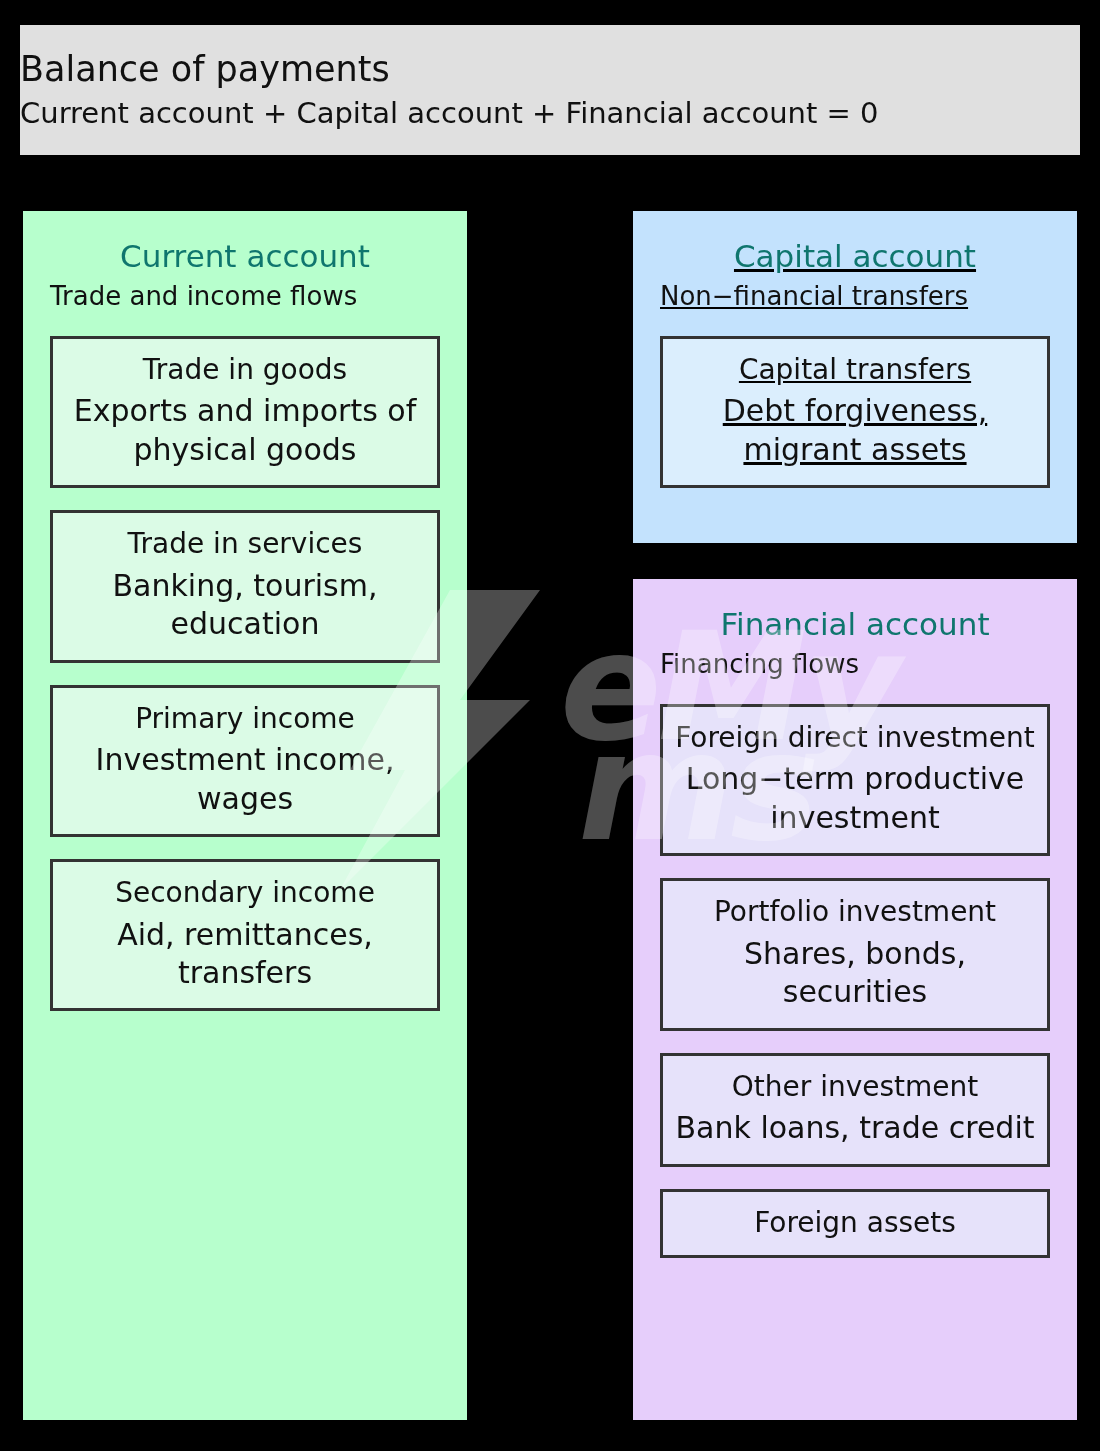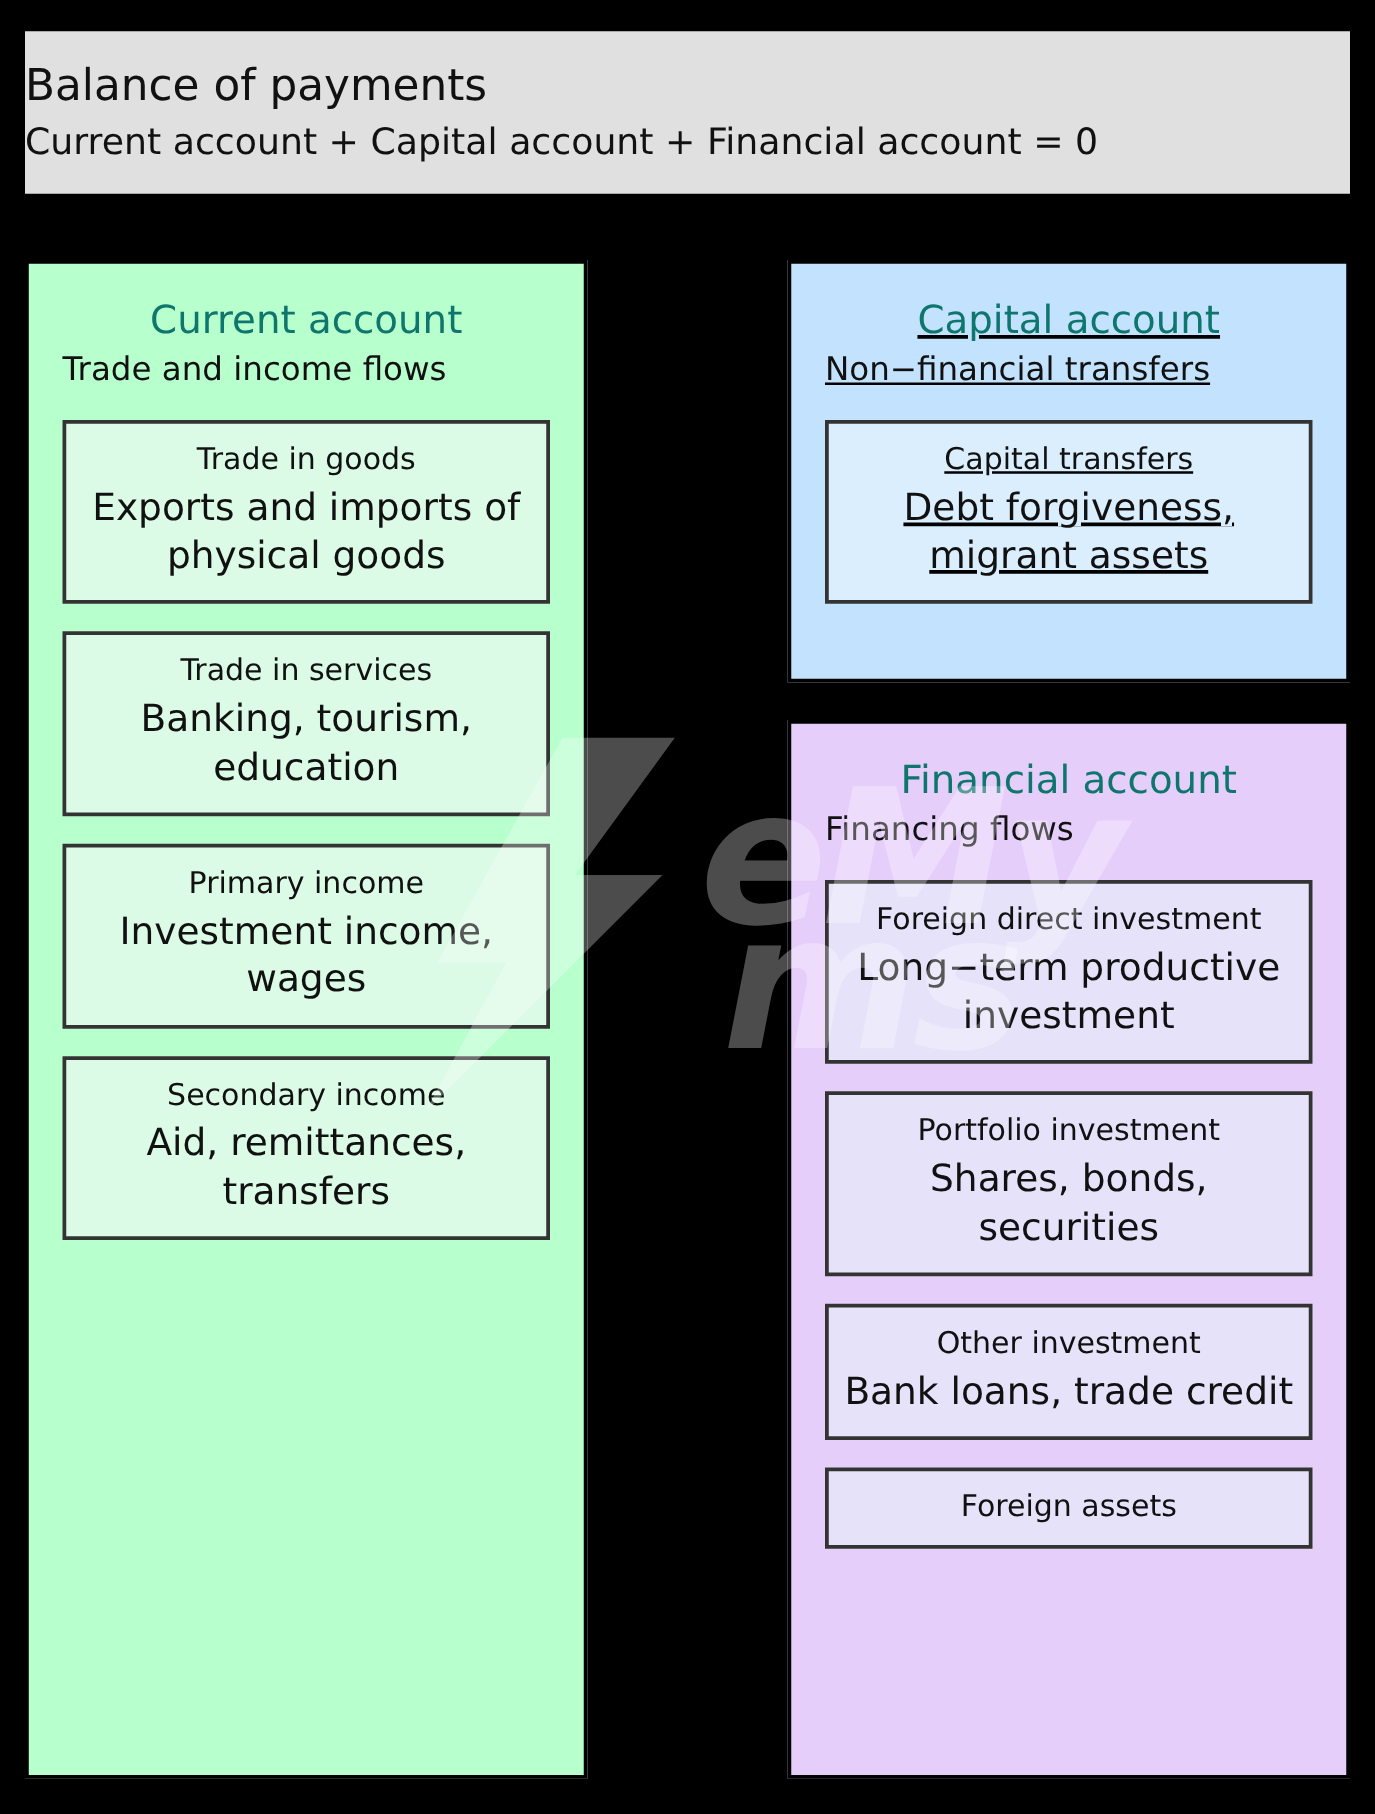--- a/index.html
+++ b/index.html
@@ -112,21 +112,21 @@
     border: 3px solid #333333;
     margin-bottom: 22px;
     padding: 14px 12px 16px 12px;
     text-align: center;
   }
   #panel-current   .item-box { background: #DBFBE6; }
   #panel-capital   .item-box { background: #DBEEFD; }
   #panel-financial .item-box { background: #E6E2FA; }
 
   .item-title {
-    font-size: 24px;
+    font-size: 28px;
     color: #111111;
     line-height: 1.2;
   }
   .item-sub {
     font-size: 30px;
     color: #111111;
     line-height: 1.28;
     margin-top: 6px;
   }
   .item-sub:empty { display: none; }

